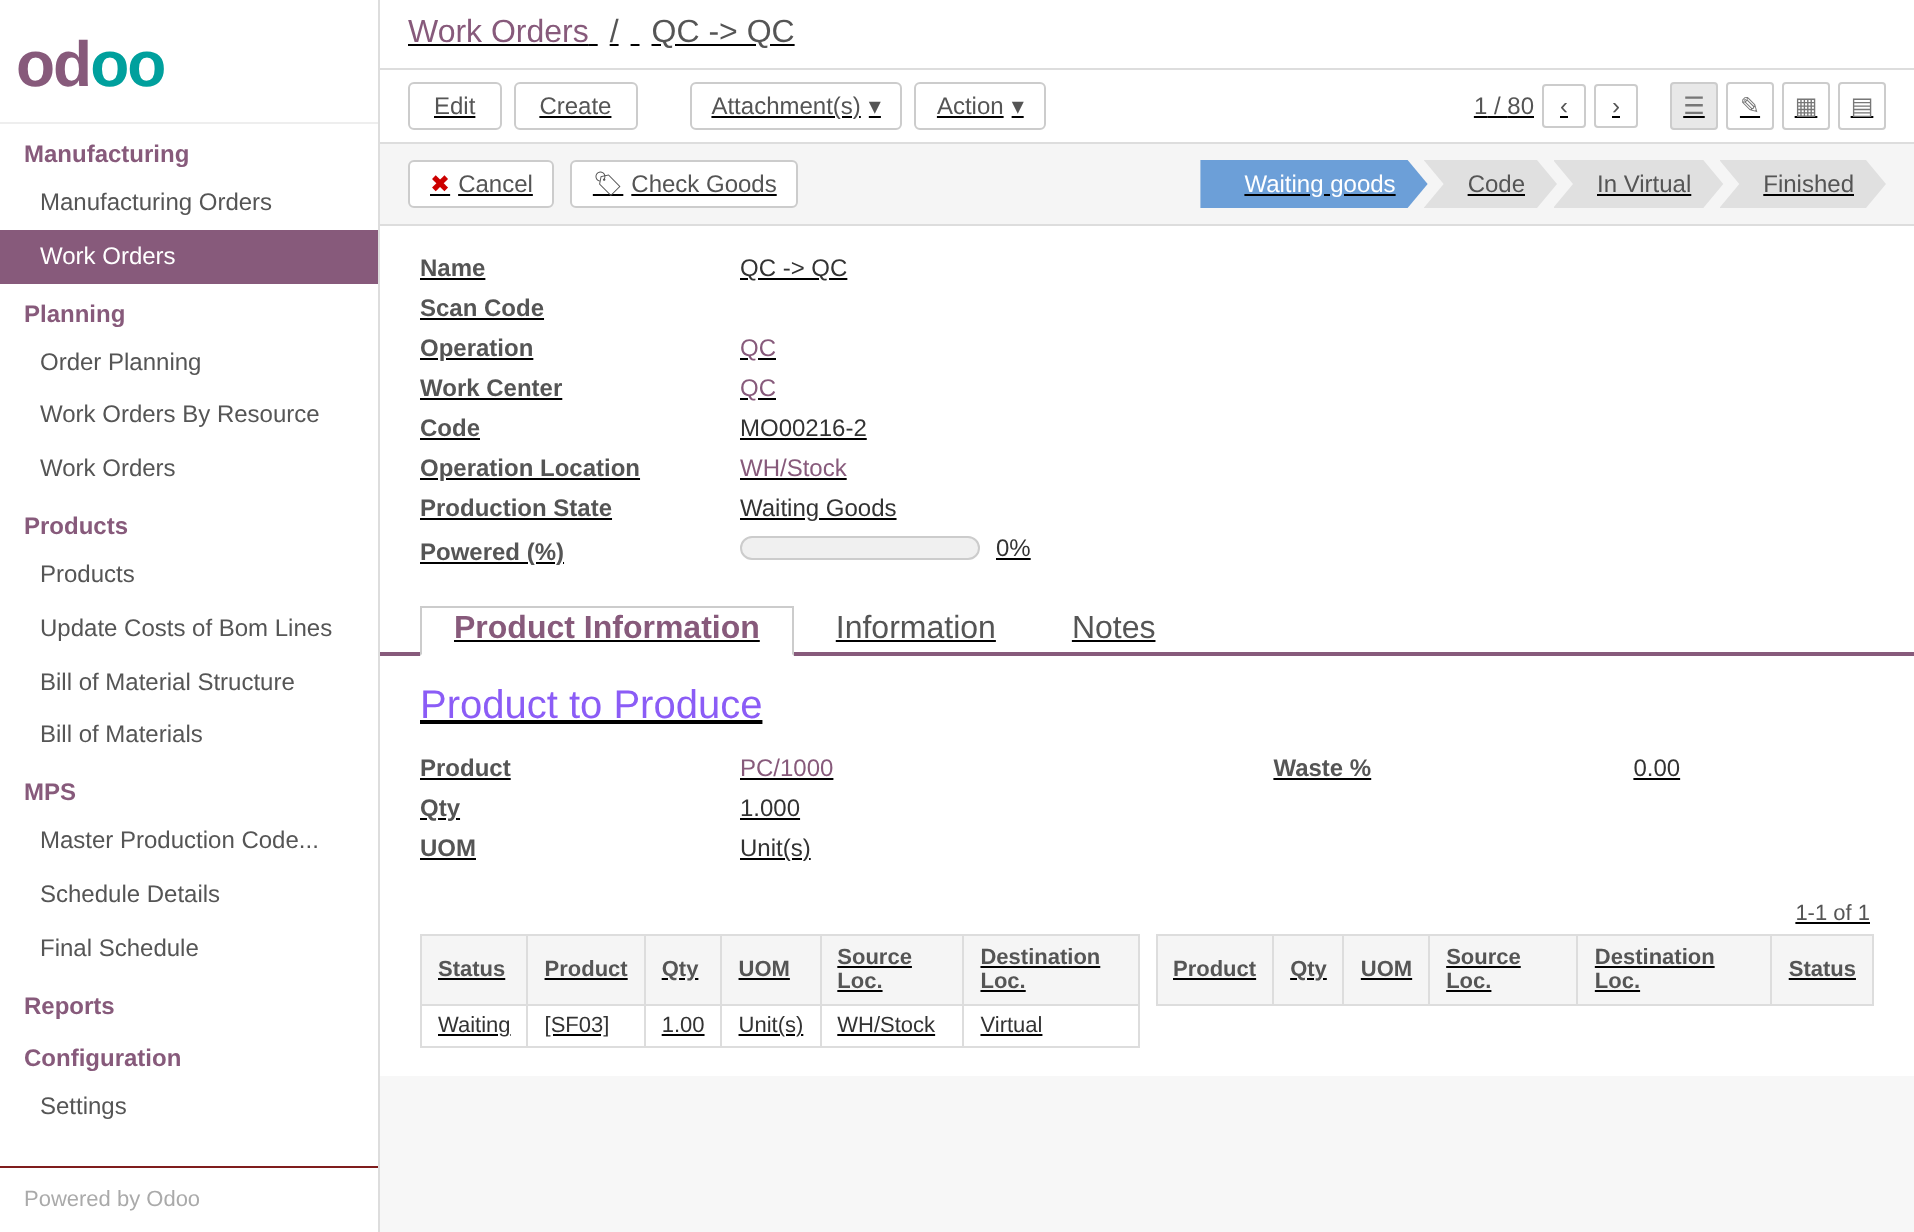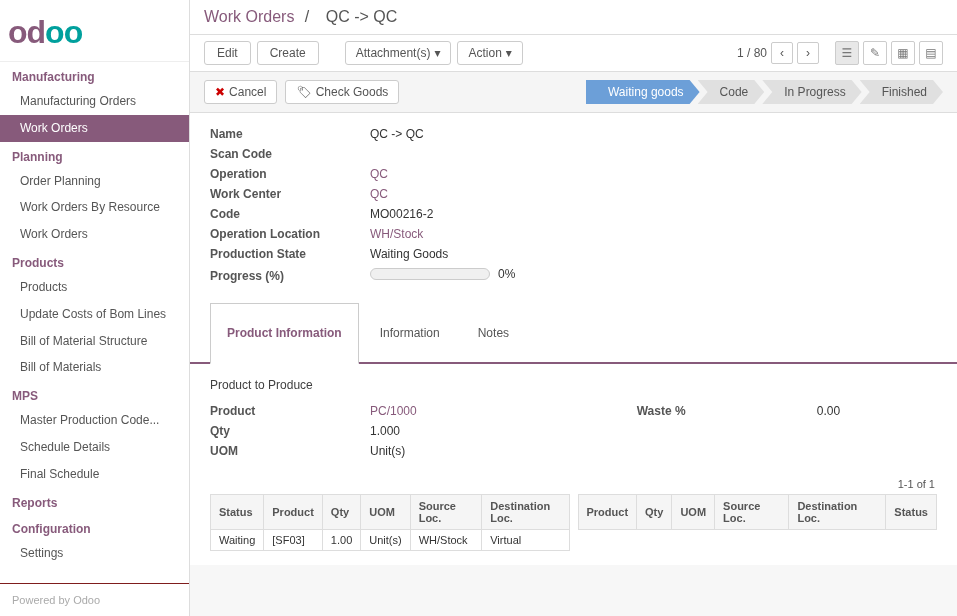--- a/index.html
+++ b/index.html
@@ -51,20 +51,21 @@
       border-top: 1px solid #7f1d1d;
     }
 
     
     #main {
       flex: 1;
       display: flex;
       flex-direction: column;
       overflow: hidden;
       background: #f7f7f7;
+      text-decoration: underline;
     }
 
     
     .top-bar {
       background: #fff;
       border-bottom: 1px solid #ddd;
       padding: 8px 14px;
       display: flex;
       align-items: center;
       justify-content: space-between;
@@ -241,43 +242,43 @@
     }
 
     
     .tabs {
       display: flex;
       border-bottom: 2px solid #875a7b;
       padding: 0 20px;
       gap: 4px;
     }
     .tab {
-      padding: 22px 16px;
-      cursor: pointer;
-      font-size: 12px;
+      padding: 2px 16px;
+      cursor: pointer;
+      font-size: 16px;
       color: #555;
       border: 1px solid transparent;
       border-bottom: none;
     }
     .tab.active {
       border: 1px solid #ccc;
       border-bottom: 1px solid #fff;
       background: #fff;
       color: #875a7b;
       font-weight: bold;
       margin-bottom: -2px;
     }
 
     
     .product-section {
       padding: 14px 20px;
     }
     .section-title {
-      font-size: 12px;
-      color: #404040;
+      font-size: 20px;
+      color: #8b5cf6;
       margin-bottom: 12px;
     }
 
     
     .table-area {
       padding: 0 20px 14px;
     }
     .table-pager {
       text-align: right;
       color: #555;
@@ -407,21 +408,21 @@
           <span style="color:#c00;">✖</span>
           <span>Cancel</span>
         </button>
         <button class="check-goods-btn">
           <span>🏷</span>
           <span>Check Goods</span>
         </button>
         <div class="state-flow">
           <div class="state-step active">Waiting goods</div>
           <div class="state-step">Code</div>
-          <div class="state-step">In Progress</div>
+          <div class="state-step">In Virtual</div>
           <div class="state-step">Finished</div>
         </div>
       </div>
 
       <div class="form-section">
         <div class="form-row">
           <div class="form-label">Name</div>
           <div class="form-value">QC -&gt; QC</div>
         </div>
         <div class="form-row">
@@ -442,21 +443,21 @@
         </div>
         <div class="form-row">
           <div class="form-label">Operation Location</div>
           <div class="form-value"><a>WH/Stock</a></div>
         </div>
         <div class="form-row">
           <div class="form-label">Production State</div>
           <div class="form-value">Waiting Goods</div>
         </div>
         <div class="form-row">
-          <div class="form-label">Progress (%)</div>
+          <div class="form-label">Powered (%)</div>
           <div class="form-value progress-bar-container">
             <div class="progress-bar"></div>
             <span>0%</span>
           </div>
         </div>
       </div>
 
       <div class="tabs">
         <div class="tab active">Product Information</div>
         <div class="tab">Information</div>

